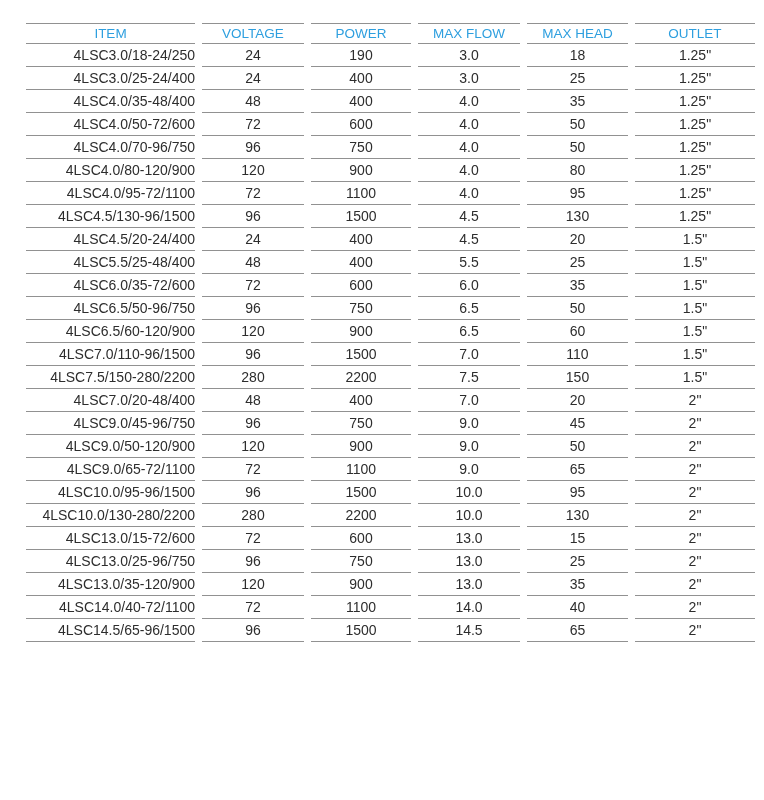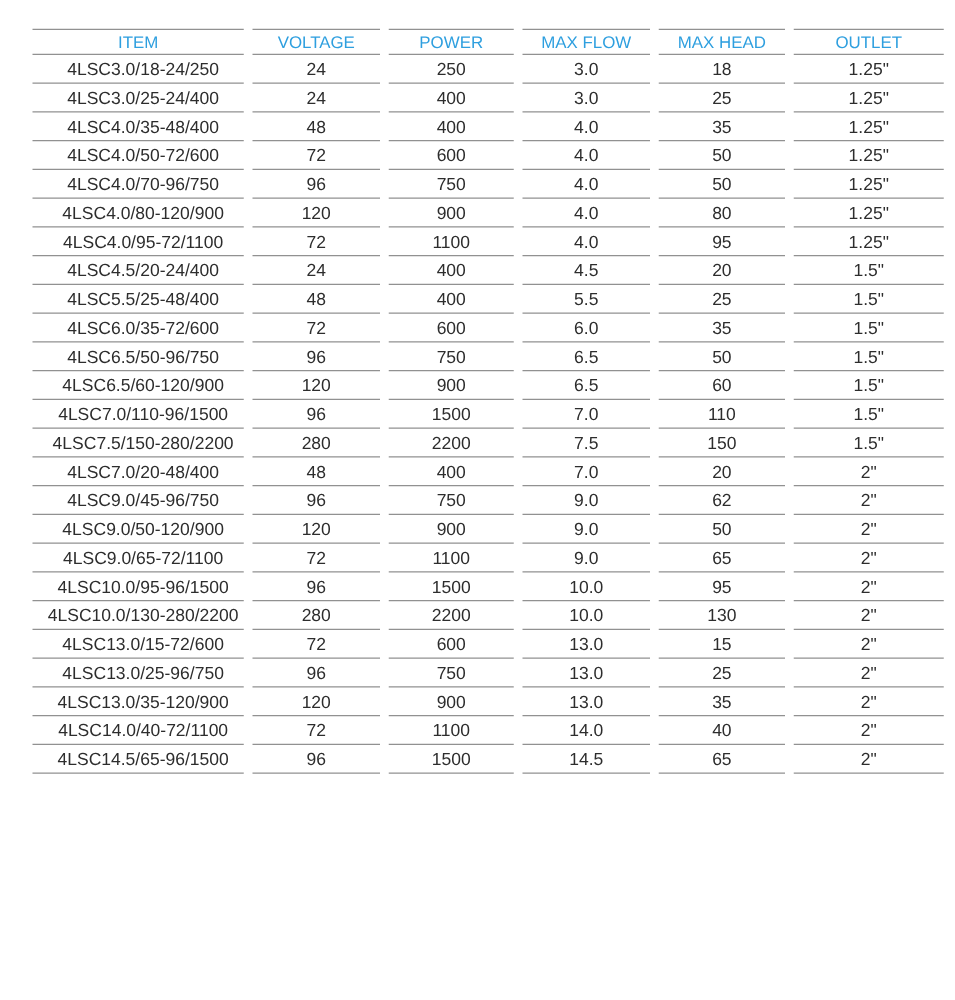--- a/index.html
+++ b/index.html
@@ -39,21 +39,21 @@
     font-weight: normal;
     font-size: 13.5px;
     height: 19px;
   }
   table.spec td {
     color: var(--body-text, #2d2d2d);
     font-size: 14px;
     height: 22px;
   }
   table.spec td.item-col {
-    text-align: center;
+    text-align: right;
     padding-left: 8px;
   }
   col.c-item  { width: 169px; }
   col.c-volt  { width: 102px; }
   col.c-power { width: 100px; }
   col.c-flow  { width: 102px; }
   col.c-head  { width: 101px; }
   col.c-out   { width: 120px; }
 </style>
 </head>
@@ -76,21 +76,21 @@
         <th>POWER</th>
         <th>MAX FLOW</th>
         <th>MAX HEAD</th>
         <th>OUTLET</th>
       </tr>
     </thead>
     <tbody>
         <tr>
           <td class="item-col">4LSC3.0/18-24/250</td>
           <td>24</td>
-          <td>250</td>
+          <td>190</td>
           <td>3.0</td>
           <td>18</td>
           <td>1.25"</td>
         </tr>
         <tr>
           <td class="item-col">4LSC3.0/25-24/400</td>
           <td>24</td>
           <td>400</td>
           <td>3.0</td>
           <td>25</td>
@@ -127,20 +127,28 @@
           <td>4.0</td>
           <td>80</td>
           <td>1.25"</td>
         </tr>
         <tr>
           <td class="item-col">4LSC4.0/95-72/1100</td>
           <td>72</td>
           <td>1100</td>
           <td>4.0</td>
           <td>95</td>
+          <td>1.25"</td>
+        </tr>
+        <tr>
+          <td class="item-col">4LSC4.5/130-96/1500</td>
+          <td>96</td>
+          <td>1500</td>
+          <td>4.5</td>
+          <td>130</td>
           <td>1.25"</td>
         </tr>
         <tr>
           <td class="item-col">4LSC4.5/20-24/400</td>
           <td>24</td>
           <td>400</td>
           <td>4.5</td>
           <td>20</td>
           <td>1.5"</td>
         </tr>
@@ -198,21 +206,21 @@
           <td>400</td>
           <td>7.0</td>
           <td>20</td>
           <td>2"</td>
         </tr>
         <tr>
           <td class="item-col">4LSC9.0/45-96/750</td>
           <td>96</td>
           <td>750</td>
           <td>9.0</td>
-          <td>62</td>
+          <td>45</td>
           <td>2"</td>
         </tr>
         <tr>
           <td class="item-col">4LSC9.0/50-120/900</td>
           <td>120</td>
           <td>900</td>
           <td>9.0</td>
           <td>50</td>
           <td>2"</td>
         </tr>

